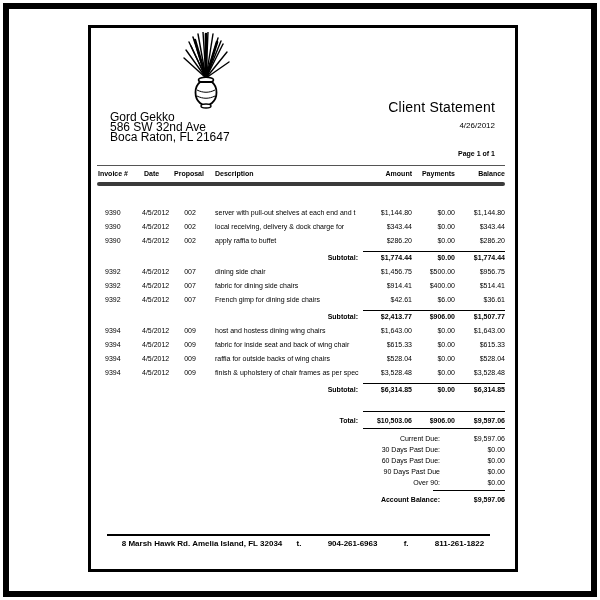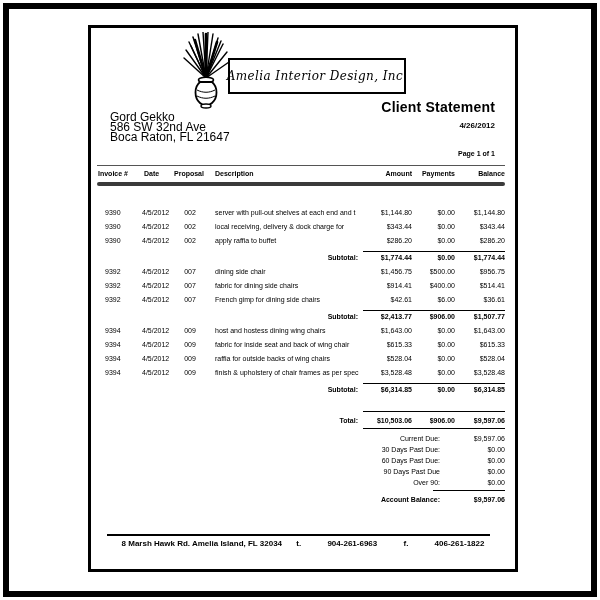--- a/index.html
+++ b/index.html
@@ -6,23 +6,23 @@
   body{width:600px;height:600px;background:#fff;font-family:"Liberation Sans",sans-serif;color:#000;}
   #stage{position:relative;width:600px;height:600px;overflow:hidden;background:#fff;}
   .frame{position:absolute;inset:3px;border:6px solid #000;}
   .page{position:absolute;left:88px;top:25px;width:424px;height:541px;border:3px solid #000;background:#fff;}
 
   
   .logo{position:absolute;left:90px;top:4px;width:50px;height:80px;}
   .brandbox{position:absolute;left:137px;top:30px;width:174px;height:32px;border:2px solid #000;
             display:flex;align-items:center;justify-content:center;}
   .brandbox span{font-family:"DejaVu Serif",serif;font-style:italic;font-size:12px;letter-spacing:.4px;white-space:nowrap;}
-  .doc-title{position:absolute;right:20px;top:71px;font-size:14px;letter-spacing:.2px;font-weight:bold;}
+  .doc-title{position:absolute;right:20px;top:71px;font-size:14px;letter-spacing:.2px;}
   .client-block{position:absolute;left:19px;top:84px;font-size:12px;line-height:10px;}
-  .stmt-date{position:absolute;right:20px;top:93px;font-size:8px;font-weight:bold;}
+  .stmt-date{position:absolute;right:20px;top:93px;font-size:8px;font-weight:normal;}
   .page-info{position:absolute;right:20px;top:122px;font-size:7px;font-weight:bold;}
 
   
   .thead{position:absolute;left:0;right:0;top:137px;height:22px;}
   .thead-topline{position:absolute;top:0;left:6px;right:10px;border-top:1px solid #555;}
   .thead-bar{position:absolute;top:17px;left:6px;right:10px;height:4px;background:#3a3a3a;border-radius:2px;}
   .h{position:absolute;top:3px;font-size:7px;font-weight:bold;line-height:12px;white-space:nowrap;}
   .h.inv{left:7px}.h.date{left:53px}.h.prop{left:83px}.h.desc{left:124px}
   .h.amt{right:103px}.h.pay{right:60px}.h.bal{right:10px}
 
@@ -88,23 +88,20 @@
           <path d="M25 46 L25 2"></path>
           <path d="M25 46 L36 10"></path>
       </g>
       <ellipse cx="25" cy="48" rx="7.5" ry="2.8" fill="#fff" stroke="#000" stroke-width="1.6"></ellipse>
       <path d="M19 50 C13 55 13 66 19 71 C23 74.5 27 74.5 31 71 C37 66 37 55 31 50 Z" fill="#fff" stroke="#000" stroke-width="1.8"></path>
       <path d="M16 58 C22 61 28 61 34 58" fill="none" stroke="#000" stroke-width="1"></path>
       <path d="M16 64 C22 67 28 67 34 64" fill="none" stroke="#000" stroke-width="1"></path>
       <ellipse cx="25" cy="74" rx="5" ry="2" fill="#fff" stroke="#000" stroke-width="1.4"></ellipse>
     </svg>
 
-    <div class="brandbox">
-      <span>Amelia Interior Design, Inc.</span>
-    </div>
 
     <div class="doc-title">Client Statement</div>
 
     <div class="client-block">
       <div>Gord Gekko</div>
       <div>586 SW 32nd Ave</div>
       <div>Boca Raton, FL 21647</div>
     </div>
 
     <div class="stmt-date">4/26/2012</div>
@@ -269,18 +266,18 @@
       </div>
     </div>
 
     <div class="footer">
       <div class="footer-rule"></div>
       <div class="fline">
         <span>8 Marsh Hawk Rd. Amelia Island, FL 32034</span>
         <span class="seg">t.</span>
         <span class="seg-sm">904-261-6963</span>
         <span class="seg-sm">f.</span>
-        <span class="seg-sm">406-261-1822</span>
+        <span class="seg-sm">811-261-1822</span>
       </div>
     </div>
 
   </div>
 </div>
 
 </body></html>

